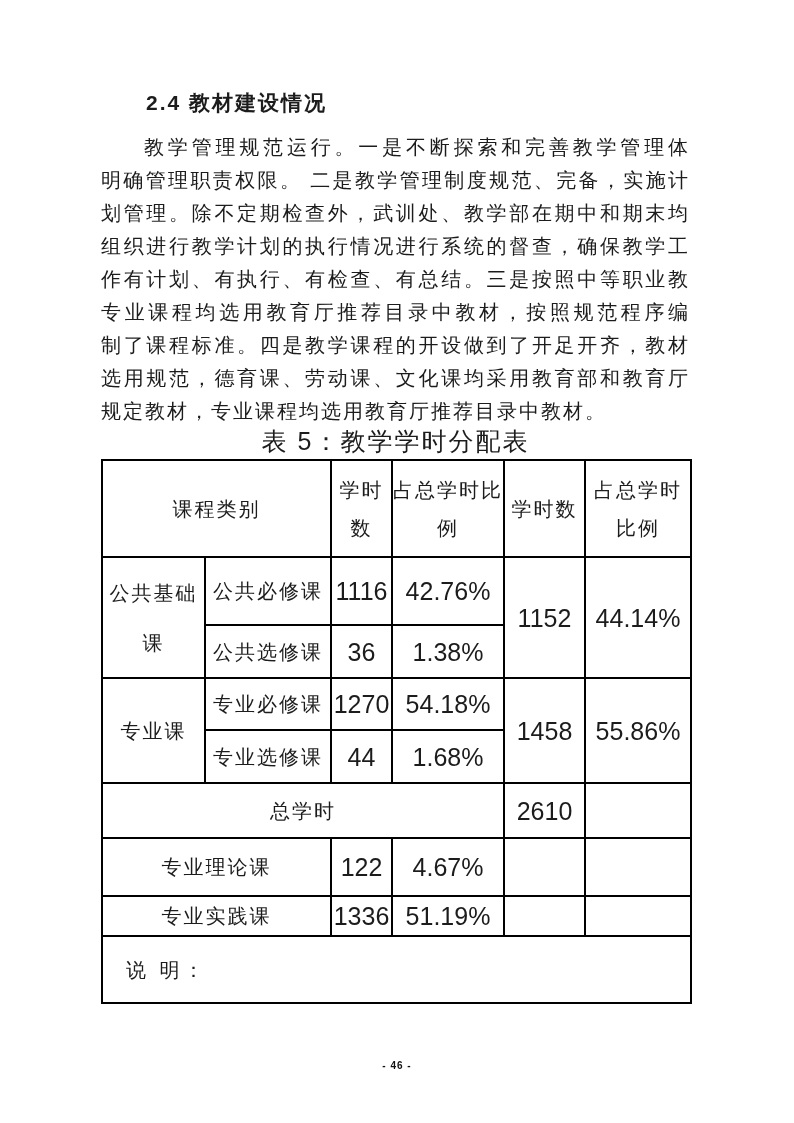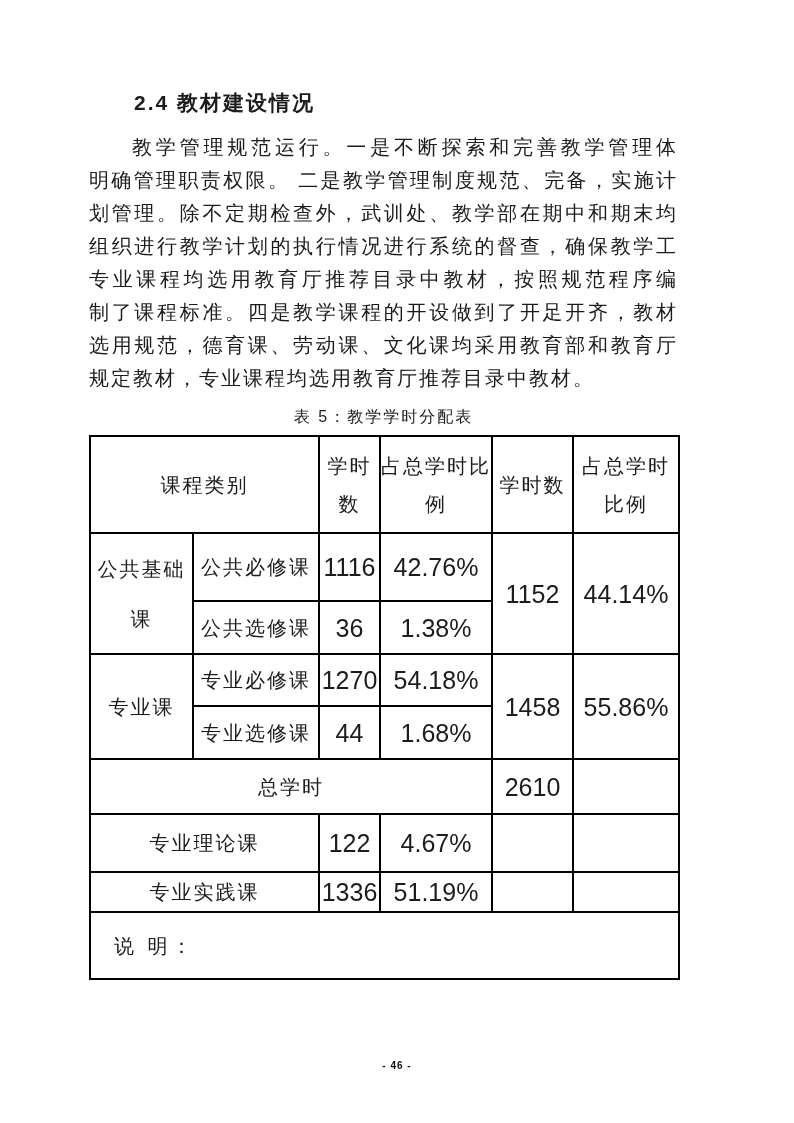--- a/index.html
+++ b/index.html
@@ -5,21 +5,21 @@
   html, body { margin: 0; padding: 0; }
   body {
     width: 794px; height: 1123px;
     background: #ffffff;
     position: relative;
     overflow: hidden;
     font-family: "Liberation Sans", "DejaVu Sans", sans-serif;
     color: #1c1c1c;
   }
   .page { position: absolute; inset: 0; background: #ffffff; }
-  .content { position: absolute; left: 89px; top: 0; width: 589px; }
+  .content { position: absolute; left: 101px; top: 0; width: 589px; }
 
   .heading {
     margin-top: 90px;
     padding-left: 45px;
     font-size: 21px;
     font-weight: bold;
     letter-spacing: 2px;
     line-height: 26px;
     white-space: nowrap;
   }
@@ -31,23 +31,22 @@
     line-height: 33px;
     height: 33px;
     text-align: justify;
     text-align-last: justify;
     overflow: hidden;
   }
   .pline.first { text-indent: 43px; }
   .pline.last { text-align-last: left; }
 
   .caption {
-    margin-top: 9px;
     text-align: center;
-    font-size: 16px;
+    font-size: 25px;
     letter-spacing: 2px;
     line-height: 26px;
   }
 
   table.hours {
     margin-top: 5px;
     border-collapse: collapse;
     table-layout: fixed;
     width: 589px;
   }
@@ -88,20 +87,21 @@
 <div class="page">
   <div class="content">
 
     <div class="heading">2.4 教材建设情况</div>
 
     <div class="para">
       <div class="pline first">教学管理规范运行。一是不断探索和完善教学管理体系，</div>
       <div class="pline">明确管理职责权限。 二是教学管理制度规范、完备，实施计</div>
       <div class="pline">划管理。除不定期检查外，武训处、教学部在期中和期末均</div>
       <div class="pline">组织进行教学计划的执行情况进行系统的督查，确保教学工</div>
+      <div class="pline">作有计划、有执行、有检查、有总结。三是按照中等职业教</div>
       <div class="pline">专业课程均选用教育厅推荐目录中教材，按照规范程序编</div>
       <div class="pline">制了课程标准。四是教学课程的开设做到了开足开齐，教材</div>
       <div class="pline">选用规范，德育课、劳动课、文化课均采用教育部和教育厅</div>
       <div class="pline last">规定教材，专业课程均选用教育厅推荐目录中教材。</div>
     </div>
 
     <div class="caption">表 5：教学学时分配表</div>
 
     <table class="hours">
       <colgroup>

